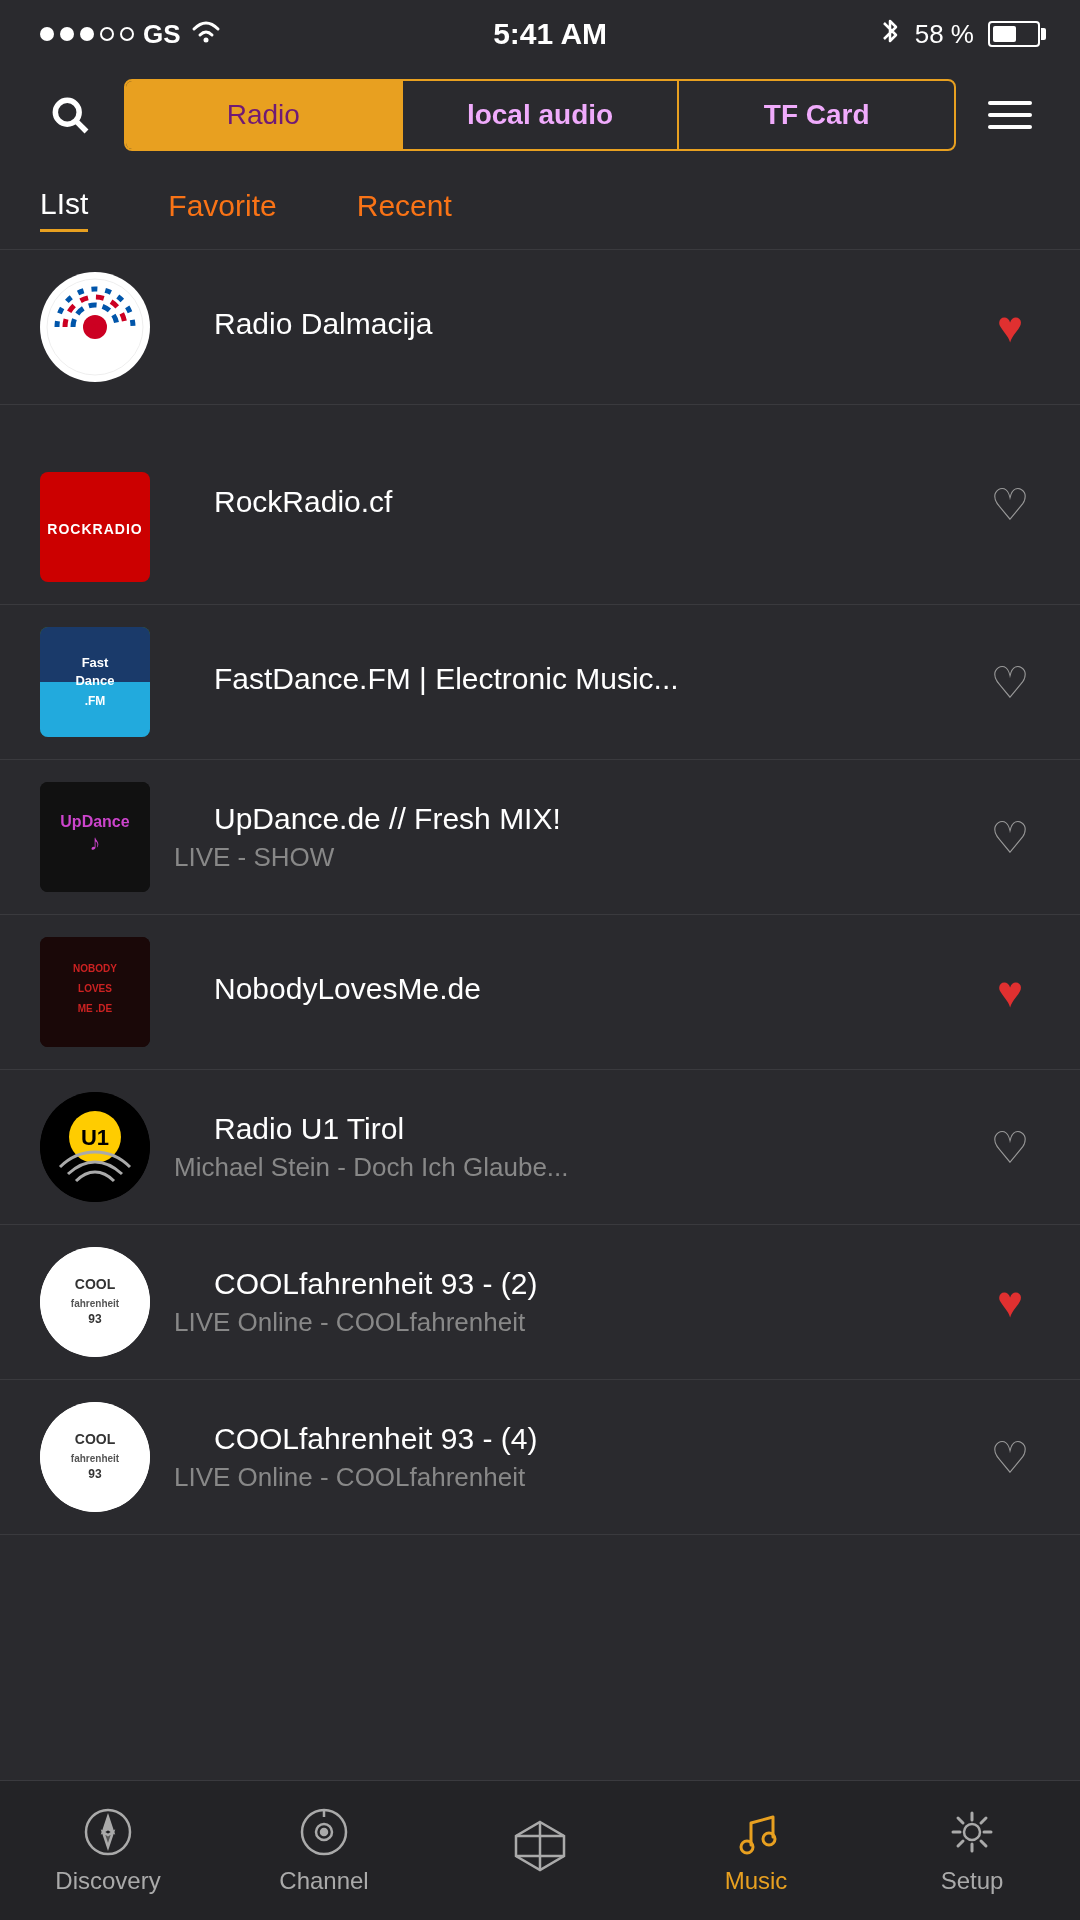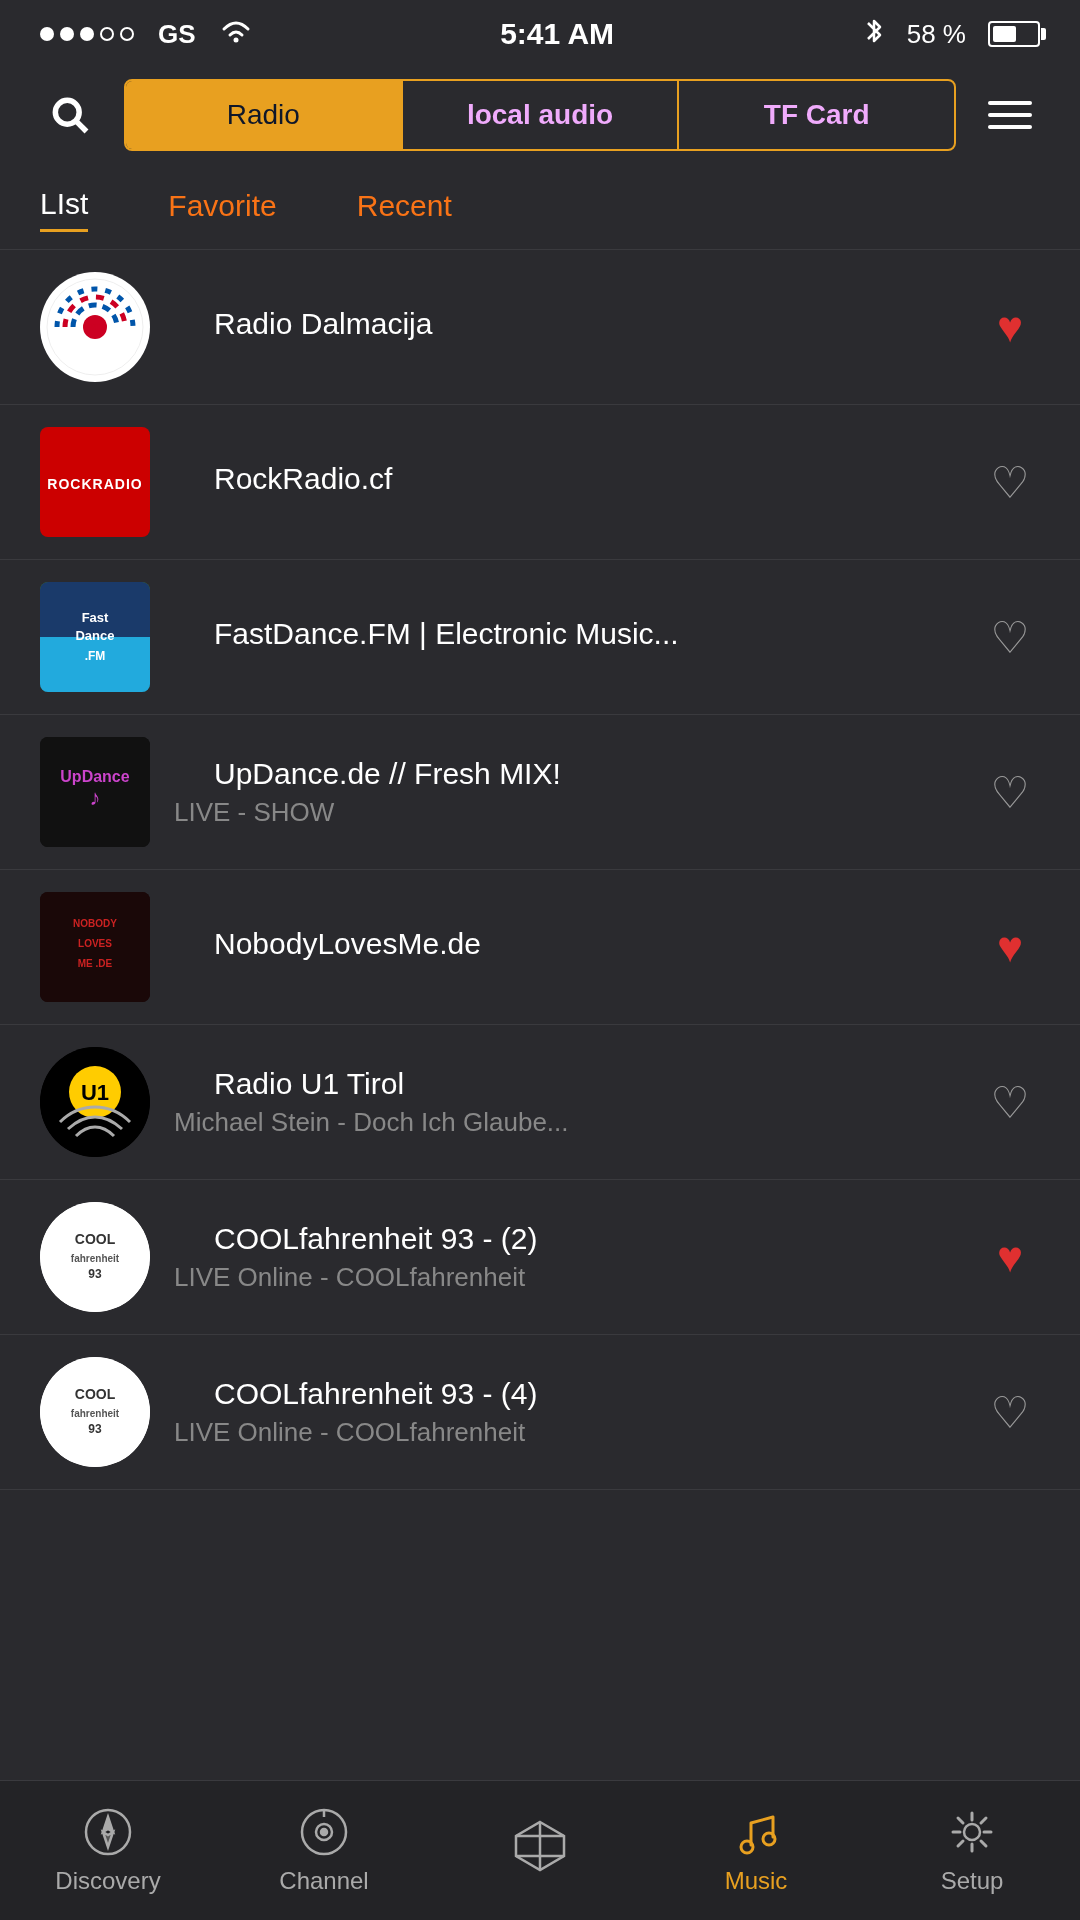--- a/index.html
+++ b/index.html
@@ -17,29 +17,29 @@
 
     
     .status-bar {
       display: flex;
       justify-content: space-between;
       align-items: center;
       padding: 18px 40px 10px;
       height: 60px;
     }
     .status-left {
-      display: flex; align-items: center; gap: 24px;
+      display: flex; align-items: center; gap: 9px;
     }
     .signal-dots { display: flex; gap: 6px; }
     .dot { width: 14px; height: 14px; border-radius: 50%; background: white; }
     .dot.empty { background: transparent; border: 2px solid white; }
     .status-gs { font-size: 26px; font-weight: 600; }
     .wifi-icon { font-size: 26px; }
     .status-center { font-size: 30px; font-weight: 600; }
-    .status-right { display: flex; align-items: center; gap: 22px; font-size: 26px; }
+    .status-right { display: flex; align-items: center; gap: 14px; font-size: 26px; }
     .battery-container { display: flex; align-items: center; gap: 6px; }
     .battery-icon {
       width: 52px; height: 26px; border: 2.5px solid white; border-radius: 4px; position: relative; display: flex; align-items: center; padding: 3px;
     }
     .battery-icon::after {
       content: ''; position: absolute; right: -8px; top: 50%; transform: translateY(-50%);
       width: 5px; height: 12px; background: white; border-radius: 0 2px 2px 0;
     }
     .battery-level { width: 55%; height: 100%; background: white; border-radius: 2px; }
 
@@ -65,21 +65,21 @@
     }
     .tab-btn {
       flex: 1;
       display: flex; align-items: center; justify-content: center;
       font-size: 28px;
       font-weight: 500;
       cursor: pointer;
       border: none;
       outline: none;
     }
-    .tab-btn.active { background: #e8a020; color: #0f172a; }
+    .tab-btn.active { background: #e8a020; color: #701a75; }
     .tab-btn.inactive { background: transparent; color: #f0abfc; border-left: 2.5px solid #e8a020; font-weight: bold; }
     .hamburger-btn {
       width: 60px; height: 60px; display: flex; flex-direction: column; align-items: center; justify-content: center; gap: 8px; cursor: pointer;
     }
     .hamburger-line { width: 44px; height: 4px; background: white; border-radius: 2px; }
 
     
     .sub-tabs {
       display: flex;
       padding: 0 40px;
@@ -125,21 +125,21 @@
       color: #888;
     }
     .heart-btn {
       width: 60px; height: 60px; display: flex; align-items: center; justify-content: center; cursor: pointer; flex-shrink: 0;
     }
     .heart-filled { color: #e03030; font-size: 44px; }
     .heart-empty { color: #999; font-size: 44px; }
 
     
     .logo-rd { background: white; }
-    .logo-rock { background: #cc0000; }
+    .logo-rock { background: #cc0000; margin-top: 45px; }
 
     
     .bottom-nav {
       position: absolute;
       bottom: 0; left: 0; right: 0;
       height: 140px;
       background: #232326;
       border-top: 1px solid #3a3a3e;
       display: flex;
       align-items: center;

